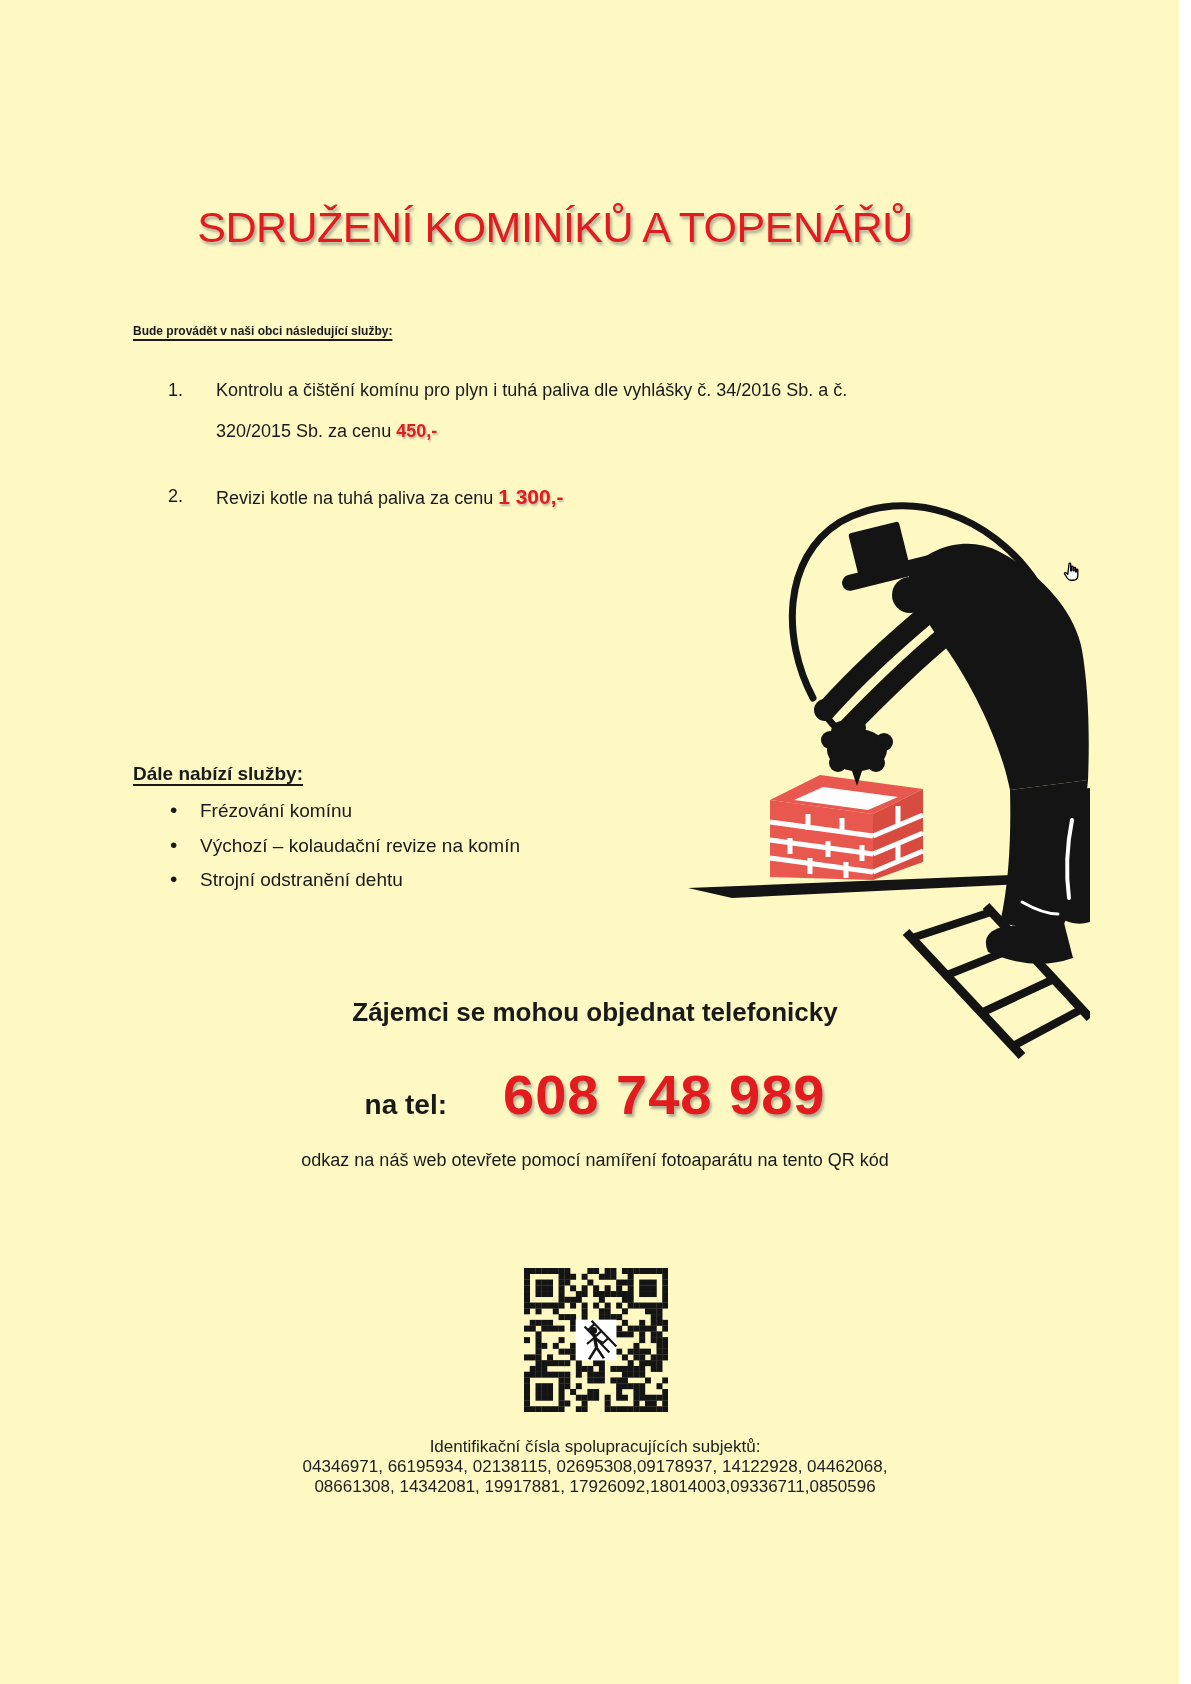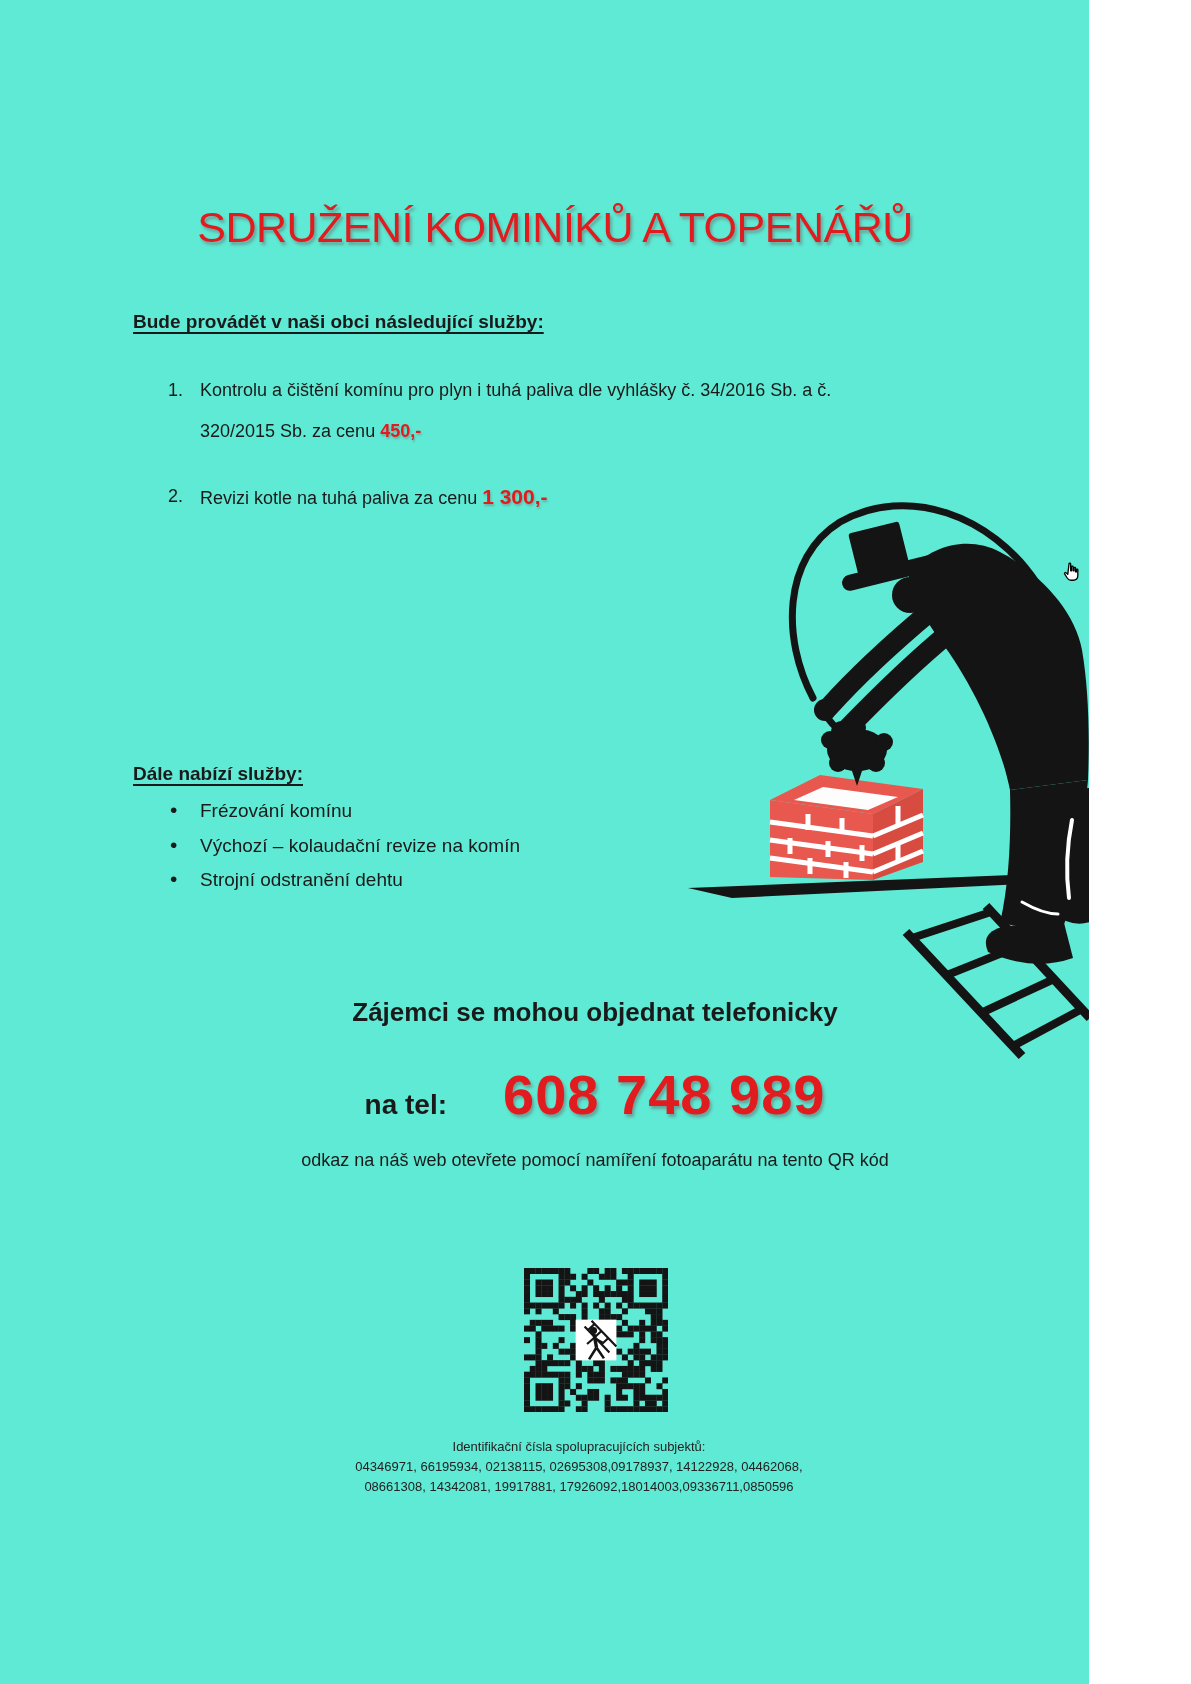--- a/index.html
+++ b/index.html
@@ -4,59 +4,59 @@
 <style>
   :root{
     --accent-red:#e21b1e;
     --brick-red:#e8584e;
     --text-black:#1a1a1a;
   }
   *{margin:0;padding:0;box-sizing:border-box;}
   html,body{background:#ffffff;}
   .page{
     position:relative;
-    width:1089px;height:1684px;
-    background:#5eead4;
+    width:1179px;height:1684px;
+    background:#fef9c3;
     font-family:"Liberation Sans",sans-serif;
     color:var(--text-black);
     overflow:hidden;
   }
   .abs{position:absolute;}
   .red{color:var(--accent-red);}
   .bold{font-weight:bold;}
   .italic{font-style:italic;}
   .center{text-align:center;}
   .shadow-lg{text-shadow:2px 3px 3px rgba(110,110,110,.55);}
   .shadow-sm{text-shadow:1px 2px 2px rgba(120,120,120,.5);}
   .underline{text-decoration:underline;text-decoration-thickness:2px;text-underline-offset:4px;}
 
   .title{
     left:130px;top:203px;width:850px;
     font-size:43px;letter-spacing:-0.5px;
     text-align:center;white-space:nowrap;
   }
-  .intro-heading{left:133px;top:311px;font-size:19px;}
+  .intro-heading{left:133px;top:324px;font-size:12px;}
   .list-item{left:168px;font-size:18px;line-height:41px;}
   .list-item .num{display:inline-block;width:32px;}
-  .list-item .itext{display:inline-block;vertical-align:top;max-width:720px;}
+  .list-item .itext{display:inline-block;vertical-align:top;max-width:720px;margin-left:16px;}
   .ann{left:133px;font-size:30px;white-space:nowrap;}
   .services-heading{left:133px;top:763px;font-size:19px;text-align:center;}
   .bullets{left:170px;top:793px;font-size:19px;line-height:33.5px;}
   .bullet-row .dot{display:inline-block;width:30px;}
   .bullet-row .dot::before{content:"\2022";font-size:21px;}
   .invite{left:20px;top:997px;width:1150px;font-size:26px;}
   .phone-row{
     left:20px;top:1062px;width:1150px;
     display:flex;justify-content:center;align-items:baseline;gap:23px;
   }
   .phone-label{font-size:28px;font-weight:bold;}
   .phone-number{font-size:56px;font-weight:bold;letter-spacing:1px;margin-left:33px;}
   .qr-caption{left:20px;top:1150px;width:1150px;font-size:18px;}
   .qr-box{left:524px;top:1268px;width:144px;height:144px;}
-  .footer{left:4px;top:1437px;width:1150px;font-size:13px;line-height:20px;color:#222;}
+  .footer{left:20px;top:1437px;width:1150px;font-size:17px;line-height:20px;color:#222;}
   .illu{left:670px;top:460px;width:420px;height:600px;}
   .cursor{left:1058px;top:560px;width:26px;height:26px;}
 
   svg .ink{fill:#141414;}
   svg .stroke-ink{stroke:#141414;fill:none;}
   svg .brick{fill:var(--brick-red);}
   svg .brick-dark{fill:#d84b41;}
   svg .mortar{stroke:#ffffff;stroke-width:5;fill:none;}
   svg .hilite{stroke:#ffffff;fill:none;stroke-linecap:round;}
 </style>

